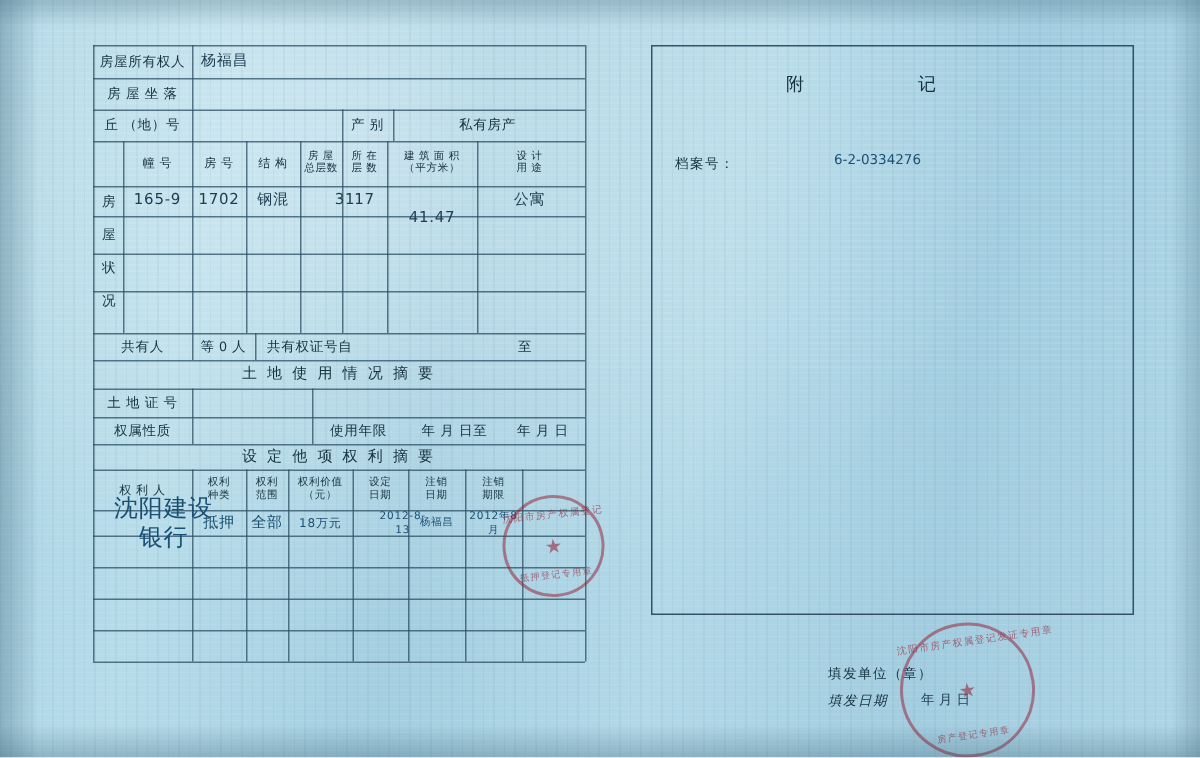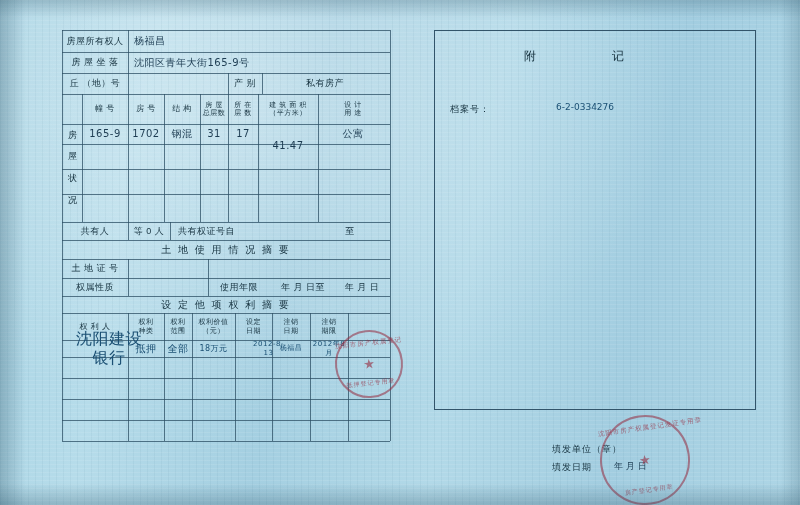--- a/index.html
+++ b/index.html
@@ -236,21 +236,20 @@
   <div class="ln vln" style="left:192px; top:313px; height:128px;"></div>
   <div class="ln vln" style="left:235px; top:313px; height:128px;"></div>
   <div class="ln vln" style="left:272px; top:313px; height:128px;"></div>
   <div class="ln vln" style="left:310px; top:313px; height:128px;"></div>
   <div class="ln vln" style="left:348px; top:313px; height:128px;"></div>
 
   <div class="cell" style="left:62px; top:30px; width:66px; height:22px;">房屋所有权人</div>
   <div class="cell left hand" style="left:130px; top:30px; width:255px; height:22px;">杨福昌</div>
 
   <div class="cell" style="left:62px; top:52px; width:66px; height:21px;">房 屋 坐 落</div>
-  <div class="cell left hand" style="left:130px; top:52px; width:255px; height:21px;">沈阳区青年大街165-9号</div>
 
   <div class="cell" style="left:62px; top:73px; width:66px; height:21px;">丘 （地）号</div>
   <div class="cell left hand" style="left:130px; top:73px; width:96px; height:21px;"></div>
   <div class="cell" style="left:228px; top:73px; width:34px; height:21px;">产 别</div>
   <div class="cell" style="left:262px; top:73px; width:126px; height:21px;">私有房产</div>
 
   <div style="position:absolute; left:62px; top:94px; width:20px; height:128px; display:flex; align-items:center; justify-content:center;">
     <span class="vtext">房
 屋
 状
@@ -265,21 +264,21 @@
   <div class="cell tiny" style="left:228px; top:94px; width:30px; height:30px;">所 在
 层 数</div>
   <div class="cell tiny" style="left:258px; top:94px; width:60px; height:30px;">建 筑 面 积
 （平方米）</div>
   <div class="cell tiny" style="left:318px; top:94px; width:70px; height:30px;">设 计
 用 途</div>
 
   <div class="cell hand" style="left:82px;  top:124px; width:46px; height:20px;">165-9</div>
   <div class="cell hand" style="left:128px; top:124px; width:36px; height:20px;">1702</div>
   <div class="cell hand" style="left:164px; top:124px; width:36px; height:20px;">钢混</div>
-  <div class="cell hand" style="left:200px; top:124px; width:28px; height:20px;">31</div>
+  <div class="cell hand" style="left:216px; top:124px; width:28px; height:20px;">31</div>
   <div class="cell hand" style="left:228px; top:124px; width:30px; height:20px;text-align:center;">17</div>
   <div class="cell hand" style="left:258px; top:124px; width:60px; height:20px;margin-top:12px;">41.47</div>
   <div class="cell hand" style="left:318px; top:124px; width:70px; height:20px;">公寓</div>
 
   <div class="cell" style="left:62px; top:222px; width:66px; height:18px;">共有人</div>
   <div class="cell" style="left:128px; top:222px; width:42px; height:18px;">等 0 人</div>
   <div class="cell left" style="left:174px; top:222px; width:140px; height:18px;">共有权证号自</div>
   <div class="cell" style="left:330px; top:222px; width:40px; height:18px;">至</div>
 
   <div class="cell title-cell" style="left:62px; top:240px; width:328px; height:19px;">土 地 使 用 情 况 摘 要</div>
@@ -323,21 +322,21 @@
     <span class="arc-bottom">抵押登记专用章</span>
   </div>
 
   <div id="right-box" style="left:434px; top:30px; width:320px; height:378px;"></div>
   <div id="right-title" style="left:524px; top:48px;">附　　　记</div>
 
   <div style="position:absolute; left:450px; top:103px; font-size:9px; color:#16323f; letter-spacing:1px;">档案号：</div>
   <div class="hand hand-blue" style="position:absolute; left:556px; top:102px; font-size:9px;">6-2-0334276</div>
 
   <div class="footer-label" style="left:552px; top:443px;">填发单位（章）</div>
-  <div class="footer-label" style="left:552px; top:461px;">填发日期</div>
+  <div class="footer-label" style="left:552px; top:461px;font-style:italic;">填发日期</div>
   <div class="hand" style="position:absolute; left:614px; top:460px; font-size:9px;">年 月 日</div>
 
   <div class="stamp" style="left:600px; top:415px; width:86px; height:86px; transform:rotate(-8deg);">
     <span class="arc-top">沈阳市房产权属登记发证专用章</span>
     <span class="star">★</span>
     <span class="arc-bottom">房产登记专用章</span>
   </div>
 
   <div class="shadow-left"></div>
   <div class="shadow-right"></div>

